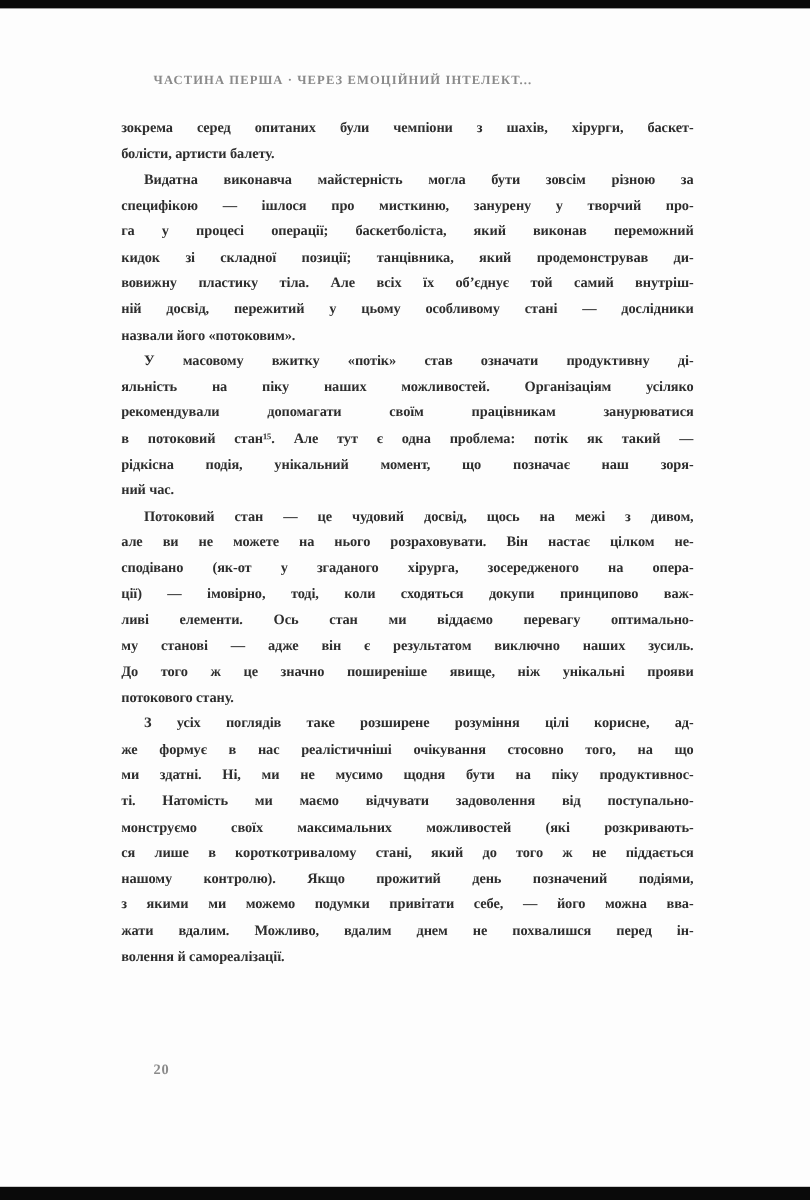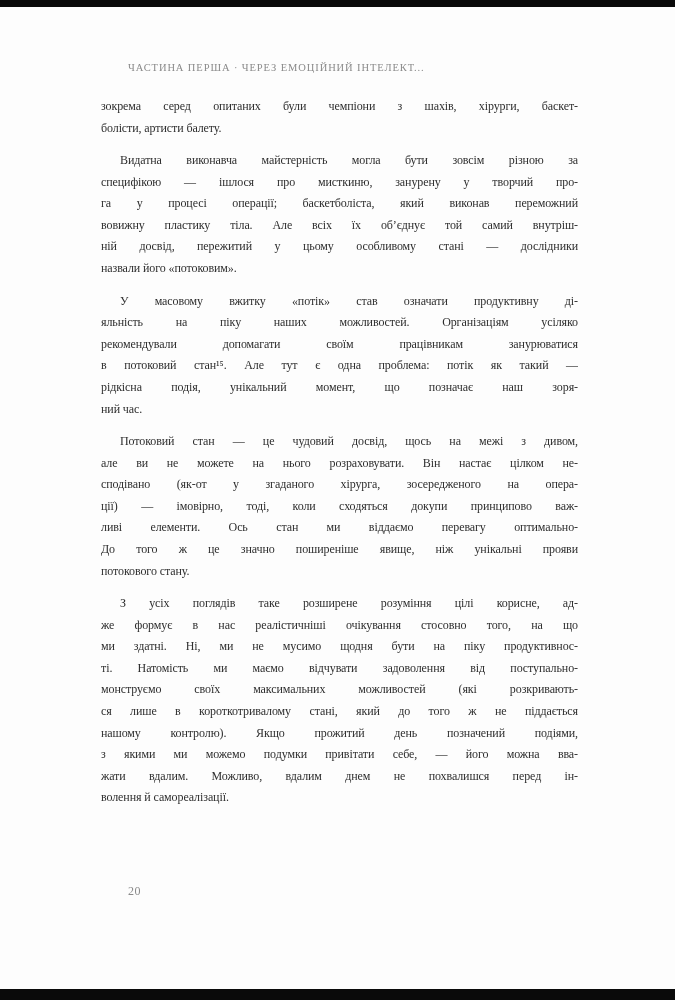--- a/index.html
+++ b/index.html
@@ -1,18 +1,18 @@
 <!DOCTYPE html>
 <html style="--bg: #fdfdfd; --text: #2e2e2e; --muted: #8a8a8a; --bar: #0a0a0a;"><head>
 <meta charset="utf-8">
 <style>
   :root{
     --bg:#fdfdfd; --text:#2e2e2e; --muted:#8a8a8a; --bar:#0a0a0a;
   }
-  *{margin:0;padding:0;box-sizing:border-box;}
+  *{margin:0;padding:0;box-sizing:border-box;font-weight:bold;}
   html,body{background:#e9e9e9;}
   .screen{
     position:relative;width:675px;height:1000px;background:var(--bg);
     overflow:hidden;font-family:"Liberation Serif","DejaVu Serif",serif;
   }
   .bar{position:absolute;left:0;width:675px;background:var(--bar);}
   .bar.top{top:0;height:7px;}
   .bar.bottom{bottom:0;height:11px;}
   .running-header{
     position:absolute;left:128px;top:62px;
@@ -20,54 +20,56 @@
     font-size:10.5px;letter-spacing:0.9px;color:var(--muted);
     white-space:nowrap;
   }
   .text-column{position:absolute;left:101px;top:96px;width:477px;}
   .line{
     font-size:12px;line-height:21.58px;height:21.58px;overflow:hidden;
     color:var(--text);letter-spacing:-0.1px;
     text-align:justify;text-align-last:justify;
   }
   .line.last{text-align-last:left;}
-  .line.indent{text-indent:19px;margin-top:11px;}
+  .line.indent{text-indent:19px;}
   .page-number{
     position:absolute;left:128px;top:884px;
     font-size:12px;color:var(--muted);letter-spacing:0.5px;
   }
 </style>
 </head>
 <body>
 
 <div class="screen">
   <div class="bar top"></div>
 
   <div class="running-header">ЧАСТИНА ПЕРША · ЧЕРЕЗ ЕМОЦІЙНИЙ ІНТЕЛЕКТ...</div>
 
   <div class="text-column">
       <div class="line">зокрема серед опитаних були чемпіони з шахів, хірурги, баскет-</div>
       <div class="line last">болісти, артисти балету.</div>
       <div class="line indent">Видатна виконавча майстерність могла бути зовсім різною за</div>
       <div class="line">специфікою — ішлося про мисткиню, занурену у творчий про-</div>
       <div class="line">га у процесі операції; баскетболіста, який виконав переможний</div>
+      <div class="line">кидок зі складної позиції; танцівника, який продемонстрував ди-</div>
       <div class="line">вовижну пластику тіла. Але всіх їх об’єднує той самий внутріш-</div>
       <div class="line">ній досвід, пережитий у цьому особливому стані — дослідники</div>
       <div class="line last">назвали його «потоковим».</div>
       <div class="line indent">У масовому вжитку «потік» став означати продуктивну ді-</div>
       <div class="line">яльність на піку наших можливостей. Організаціям усіляко</div>
       <div class="line">рекомендували допомагати своїм працівникам занурюватися</div>
       <div class="line">в потоковий стан¹⁵. Але тут є одна проблема: потік як такий —</div>
       <div class="line">рідкісна подія, унікальний момент, що позначає наш зоря-</div>
       <div class="line last">ний час.</div>
       <div class="line indent">Потоковий стан — це чудовий досвід, щось на межі з дивом,</div>
       <div class="line">але ви не можете на нього розраховувати. Він настає цілком не-</div>
       <div class="line">сподівано (як-от у згаданого хірурга, зосередженого на опера-</div>
       <div class="line">ції) — імовірно, тоді, коли сходяться докупи принципово важ-</div>
       <div class="line">ливі елементи. Ось стан ми віддаємо перевагу оптимально-</div>
+      <div class="line">му станові — адже він є результатом виключно наших зусиль.</div>
       <div class="line">До того ж це значно поширеніше явище, ніж унікальні прояви</div>
       <div class="line last">потокового стану.</div>
       <div class="line indent">З усіх поглядів таке розширене розуміння цілі корисне, ад-</div>
       <div class="line">же формує в нас реалістичніші очікування стосовно того, на що</div>
       <div class="line">ми здатні. Ні, ми не мусимо щодня бути на піку продуктивнос-</div>
       <div class="line">ті. Натомість ми маємо відчувати задоволення від поступально-</div>
       <div class="line">монструємо своїх максимальних можливостей (які розкривають-</div>
       <div class="line">ся лише в короткотривалому стані, який до того ж не піддається</div>
       <div class="line">нашому контролю). Якщо прожитий день позначений подіями,</div>
       <div class="line">з якими ми можемо подумки привітати себе, — його можна вва-</div>

